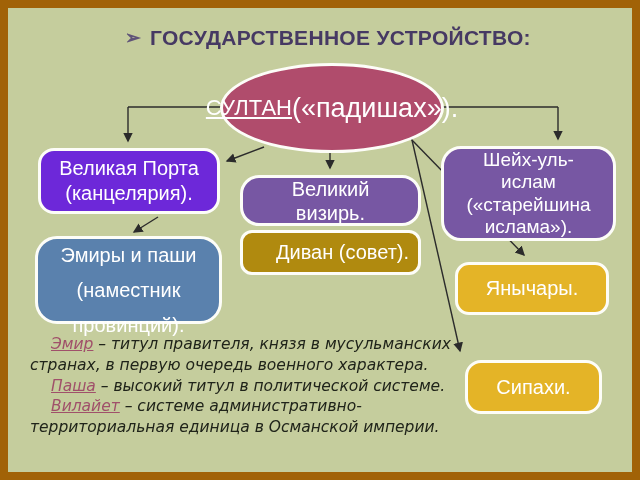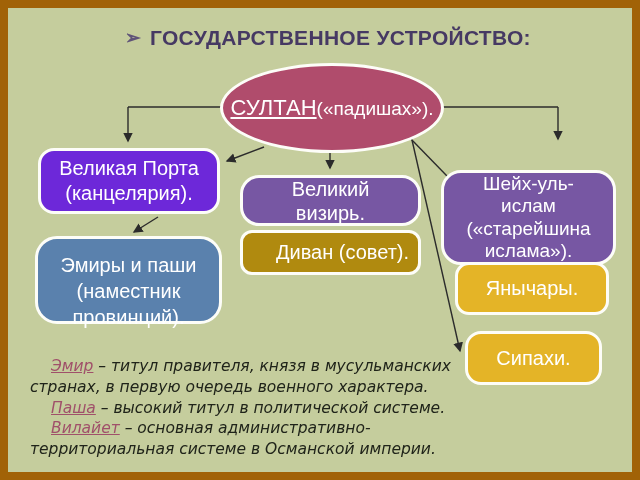--- a/index.html
+++ b/index.html
@@ -24,38 +24,38 @@
   .node{
     position:absolute;z-index:1;box-sizing:border-box;border:3px solid #fdfdf8;
     color:#fff;display:flex;flex-direction:row;align-items:center;justify-content:center;
     text-align:center;
   }
   .ellipse{
     left:212px;top:55px;width:224px;height:90px;border-radius:50%;
     background:#b04c6c;
   }
   .sultan-name{font-size:22px;text-decoration:underline;line-height:26px;}
-  .sultan-sub{font-size:19px;line-height:25px;}
+  .sultan-sub{font-size:27px;line-height:25px;}
   .box-label{white-space:pre-line;}
   .box-porta{left:30px;top:140px;width:182px;height:66px;border-radius:16px;background:#7757a3;}
   .box-porta .box-label{font-size:20px;line-height:25px;}
   .box-vizier{left:232px;top:167px;width:181px;height:51px;border-radius:19px;background:#7757a3;}
   .box-vizier .box-label{font-size:20px;line-height:24px;}
-  .box-sheikh{left:433px;top:138px;width:175px;height:95px;border-radius:20px;background:#7757a3;margin-top:24px;}
+  .box-sheikh{left:433px;top:138px;width:175px;height:95px;border-radius:20px;background:#7757a3;}
   .box-sheikh .box-label{font-size:19px;line-height:22.5px;}
   .box-divan{left:232px;top:222px;width:181px;height:45px;border-radius:12px;background:#b08a0f;padding-left:24px;}
   .box-divan .box-label{font-size:20px;}
   .box-emirs{left:27px;top:228px;width:187px;height:88px;border-radius:22px;background:#5a81ad;}
-  .box-emirs .box-label{font-size:20px;line-height:26px;margin-top:21px;}
+  .box-emirs .box-label{font-size:20px;line-height:35px;margin-top:21px;}
   .box-jan{left:447px;top:254px;width:154px;height:53px;border-radius:14px;background:#e4b427;justify-content:center;}
   .box-jan .box-label,.box-sipahi .box-label{font-size:20px;}
   .box-sipahi{left:457px;top:323px;width:137px;height:54px;border-radius:16px;background:#e4b427;}
   
   .footer{
-    position:absolute;left:22px;top:348px;width:600px;z-index:1;
+    position:absolute;left:22px;top:326px;width:600px;z-index:1;
     font-family:"DejaVu Sans",sans-serif;font-style:italic;
     font-size:15.5px;line-height:20.8px;color:#20241a;
   }
   .fline{white-space:nowrap;}
   .fline.indent{padding-left:21px;}
   .term{color:#a0506a;text-decoration:underline;cursor:pointer;}
 </style>
 </head>
 <body>
 
@@ -116,31 +116,31 @@
   <div class="node box-emirs" style="background-color: rgb(90, 129, 173);">
     <div class="box-label">Эмиры и паши
 (наместник
 провинций).</div>
   </div>
 
   <div class="node box-jan" style="background-color: rgb(228, 180, 39);">
     <div class="box-label">Янычары.</div>
   </div>
 
-  <div class="node box-sipahi" style="background-color: rgb(228, 180, 39);">
+  <div class="node box-sipahi" style="background-color: rgb(228, 180, 39); margin-top: 29px;">
     <div class="box-label">Сипахи.</div>
   </div>
 
   <div class="footer">
     <div class="fline indent">
       <span class="term">Эмир</span><span> – титул правителя, князя в мусульманских</span>
     </div>
     <div class="fline">странах, в первую очередь военного характера.</div>
     <div class="fline indent">
       <span class="term">Паша</span><span> – высокий титул в политической системе.</span>
     </div>
     <div class="fline indent">
-      <span class="term">Вилайет</span><span> – основная административно-</span>
+      <span class="term">Вилайет</span><span> – системе административно-</span>
     </div>
-    <div class="fline">территориальная системе в Османской империи.</div>
+    <div class="fline">территориальная единица в Османской империи.</div>
   </div>
 
 </div>
 
 </body></html>

